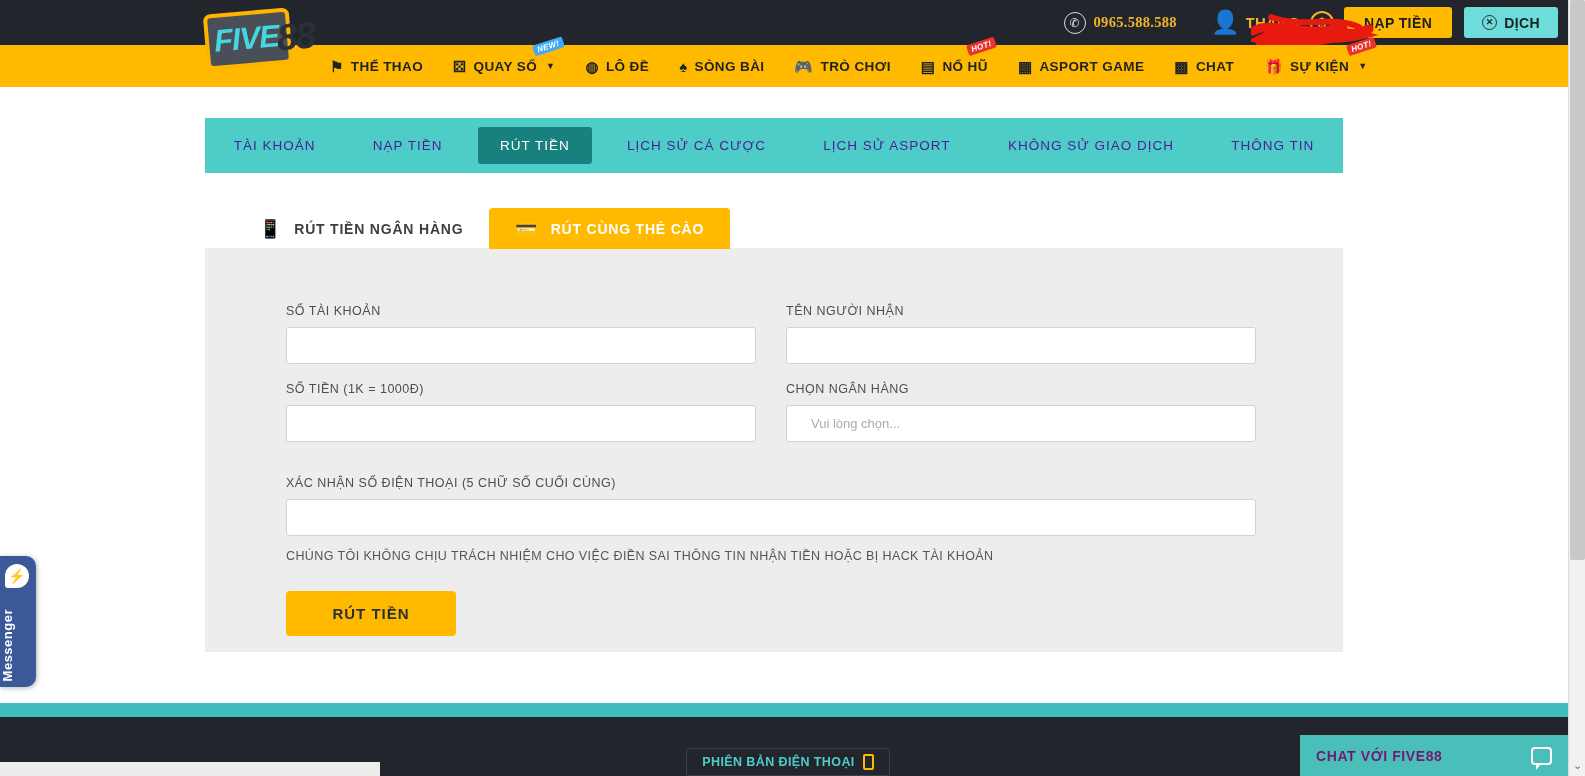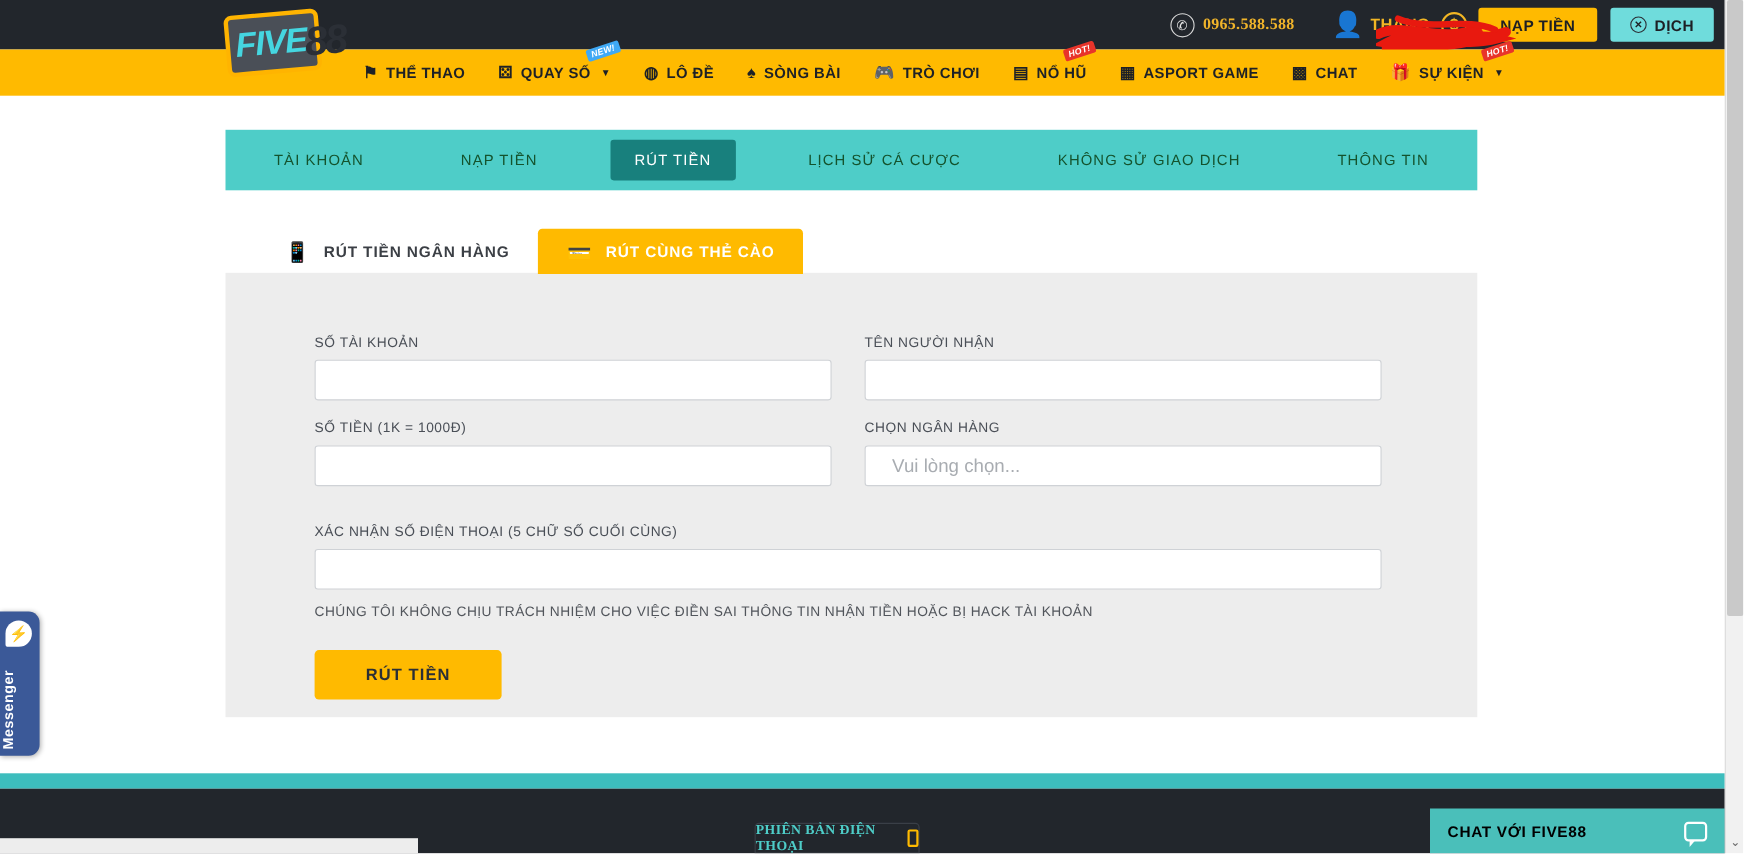--- a/index.html
+++ b/index.html
@@ -105,21 +105,21 @@
   .badge.hot { background: #e8342a; }
 
   
   .tabbar {
     position: absolute; top: 118px; left: 205px;
     width: 1138px; height: 55px;
     background: #4ECDC8;
     display: flex; align-items: center; justify-content: space-around;
   }
   .tab {
-    color: #14532d; font-size: 13.5px; letter-spacing: 1px;
+    color: #4c1d95; font-size: 13.5px; letter-spacing: 1px;
     padding: 11px 22px; cursor: pointer; white-space: nowrap;
   }
   .tab.active { background: #18807D; color: #fff; border-radius: 3px; }
 
   
   .panel {
     position: absolute; top: 248px; left: 205px;
     width: 1138px; height: 404px;
     background: #ededed;
   }
@@ -140,46 +140,45 @@
   .col { width: 470px; }
   .col-full { width: 970px; margin-top: 16px; }
   .fld-label {
     font-size: 12.5px; color: #4a4f57; letter-spacing: .5px;
     margin-bottom: 9px; display: block; margin-top: 18px;
   }
   .fld-label.first { margin-top: 0; }
   .fld {
     width: 100%; height: 37px; background: #fff;
     border: 1px solid #cfd2d6; border-radius: 3px;
-    font-size: 17px; color: #333; padding: 0 10px;
+    font-size: 13px; color: #333; padding: 0 10px;
     font-family: "Liberation Sans", sans-serif; outline: none;
   }
   .fld::placeholder { color: #a8acb1; }
   .fld.select { padding-left: 24px; color: #a8acb1; display:flex; align-items:center; }
   .disclaimer {
     margin-top: 13px; font-size: 12.5px; color: #52565c; letter-spacing: .4px;
   }
   .btn-submit {
     margin-top: 28px; background: #FFBA00; border: none;
     color: #2b2f36; font-size: 15px; font-weight: bold; letter-spacing: 1px;
     width: 170px; height: 45px; border-radius: 4px; cursor: pointer;
     font-family: "Liberation Sans", sans-serif;
   }
 
   
   .teal-strip { position: absolute; top: 703px; left: 0; width: 1568px; height: 14px; background: #3DBDBD; }
   .footer-dark { position: absolute; top: 717px; left: 0; width: 1568px; height: 59px; background: #22262c; }
   .mobile-btn {
     position: absolute; top: 748px; left: 686px;
-    width: 150px; height: 28px;
+    width: 204px; height: 28px;
     border: 1px solid #3a3f47; border-radius: 4px 4px 0 0;
     display: flex; align-items: center; justify-content: center; gap: 8px;
     color: #4ECDC8; font-size: 12.5px; font-weight: bold; letter-spacing: .4px;
     cursor: pointer;
-    font-family: Liberation Serif, serif;
   }
   .mobile-ico { width: 11px; height: 16px; border: 2px solid #FFBA00; border-radius: 2px; }
   .footer-panel { position: absolute; top: 762px; left: 0; width: 380px; height: 14px; background: #ededed; }
 
   
   .messenger {
     position: absolute; left: 0; top: 556px;
     width: 36px; height: 131px;
     background: #3b5998; border-radius: 0 10px 10px 0;
     box-shadow: 1px 1px 5px rgba(0,0,0,.3);
@@ -198,21 +197,21 @@
     text-align: left; padding-bottom: 3px;
   }
 
   
   .chatbar {
     position: absolute; right: 17px; bottom: 0;
     width: 268px; height: 41px; background: #4ABFBA;
     display: flex; align-items: center; justify-content: space-between;
     padding: 0 16px; cursor: pointer;
   }
-  .chat-title { color: #000000; font-size: 14px; font-weight: bold; letter-spacing: .6px; }
+  .chat-title { color: #701a75; font-size: 14px; font-weight: bold; letter-spacing: .6px; }
   .chat-ico {
     width: 21px; height: 18px; border: 2.2px solid #fff; border-radius: 4px;
     position: relative;
   }
   .chat-ico:after {
     content:''; position:absolute; left:3px; bottom:-7px;
     border-left: 5px solid #fff; border-bottom: 6px solid transparent;
   }
 
   
@@ -298,20 +297,21 @@
         <span class="caret">▼</span>
         <span class="badge hot">HOT!</span>
       </div>
     </div>
 
   <div class="tabbar" id="tabbar-root">
       <div class="tab">TÀI KHOẢN</div>
       <div class="tab">NẠP TIỀN</div>
       <div class="tab active">RÚT TIỀN</div>
       <div class="tab">LỊCH SỬ CÁ CƯỢC</div>
+      <div class="tab">LỊCH SỬ ASPORT</div>
       <div class="tab">KHÔNG SỬ GIAO DỊCH</div>
       <div class="tab">THÔNG TIN</div>
     </div>
 
   <div class="subtabs">
     <div class="subtab inactive">
       <span class="subtab-ico">📱</span>
       <span>RÚT TIỀN NGÂN HÀNG</span>
     </div>
     <div class="subtab active">

